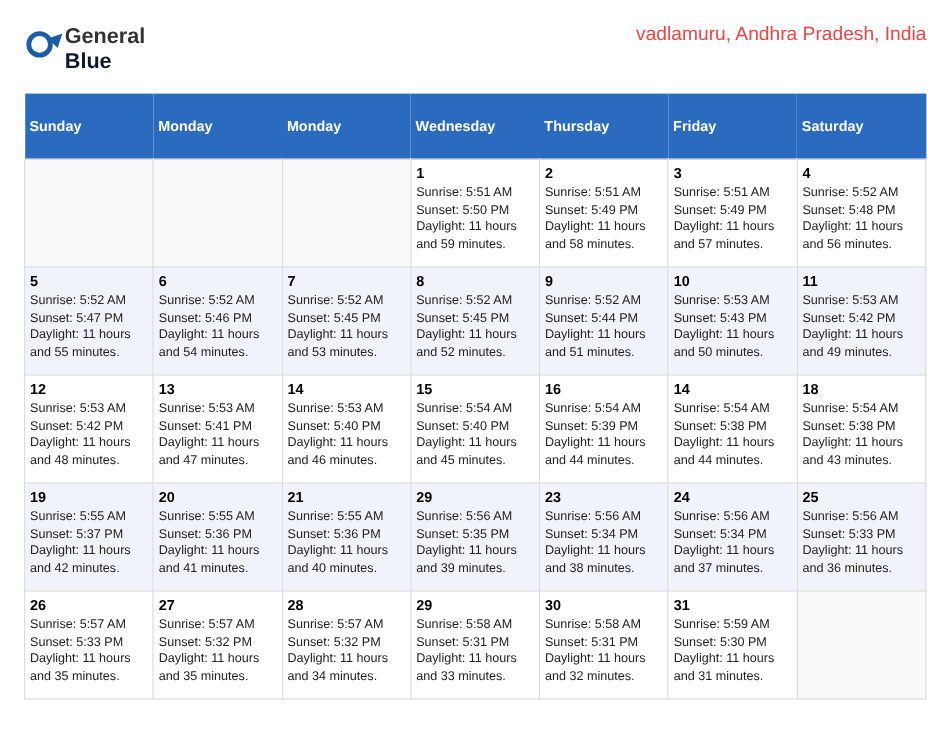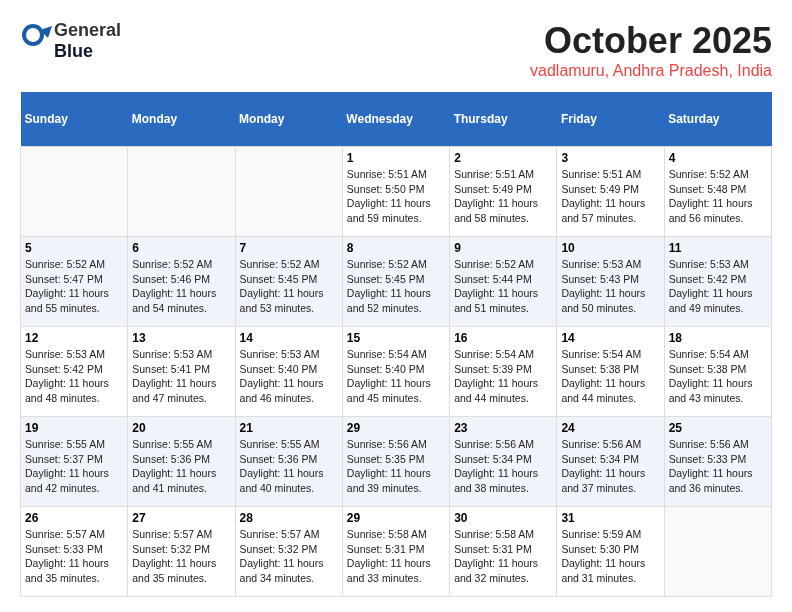--- a/index.html
+++ b/index.html
@@ -18,21 +18,21 @@
       font-size: 36px;
       font-weight: bold;
       color: #222;
     }
     .header-subtitle {
       font-size: 16px;
       color: #ef4444;
     }
     .logo {
       display: flex;
-      align-items: center;
+      align-items: flex-end;
       margin-bottom: 8px;
     }
     .logo-text-general {
       font-size: 18px;
       font-weight: bold;
       color: #333;
     }
     .logo-text-blue {
       font-size: 18px;
       font-weight: bold;
@@ -106,21 +106,20 @@
         <circle cx="13" cy="13" r="7" fill="white"></circle>
         <polygon points="20,8 32,4 28,16" fill="#1a5da6"></polygon>
       </svg>
     </span>
     <div>
       <span class="logo-text-general">General</span><br>
       <span class="logo-text-blue">Blue</span>
     </div>
   </div>
   <div class="header">
-    <div class="header-title">October 2025</div>
     <div class="header-subtitle">vadlamuru, Andhra Pradesh, India</div>
   </div>
 </div>
 
 <table>
   <thead>
     <tr>
     <th>Sunday</th>
         <th>Monday</th>
         <th>Monday</th>

